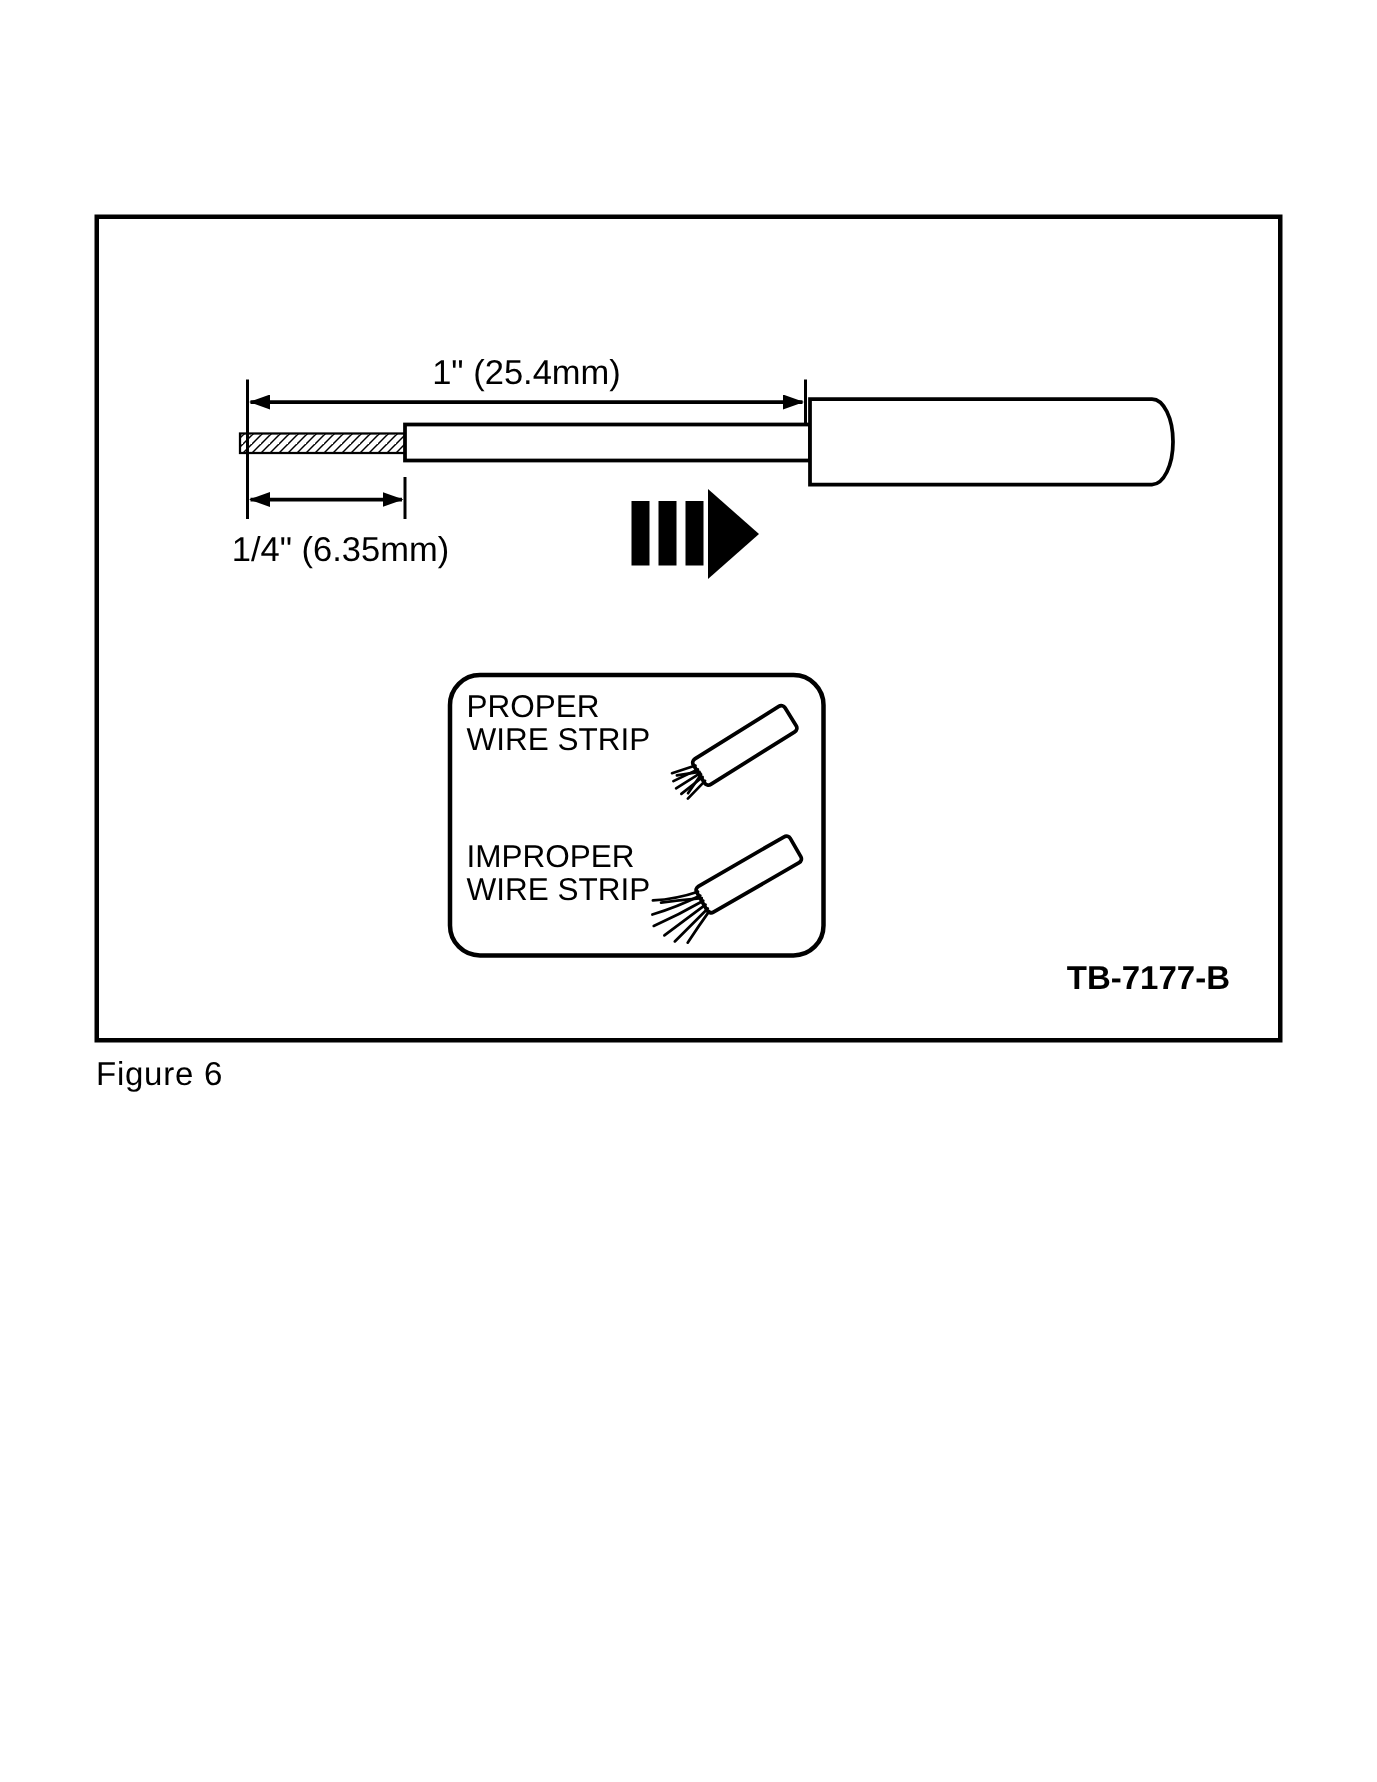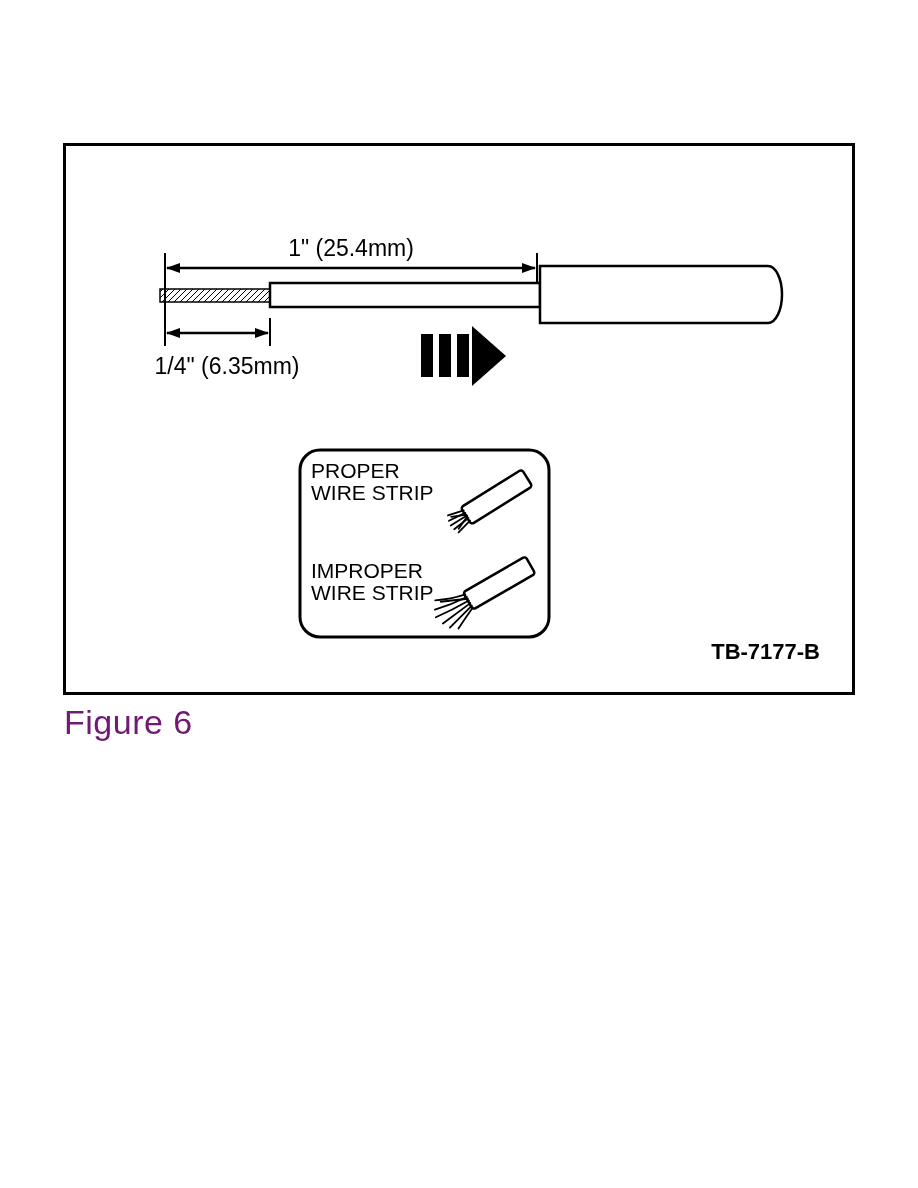--- a/index.html
+++ b/index.html
@@ -23,23 +23,23 @@
     border: 3px solid #000000;
     background: #ffffff;
   }
   .figure-frame svg {
     display: block;
   }
   .figure-caption {
     position: absolute;
     left: 64px;
     top: 703px;
-    font-size: 34px;
+    font-size: 22px;
     letter-spacing: 0.5px;
-    color: #701a75;
+    color: #000000;
   }
   text {
     font-family: "Liberation Sans", sans-serif;
     fill: #000000;
   }
 </style>
 </head>
 <body>
 
 <div class="figure-frame">

